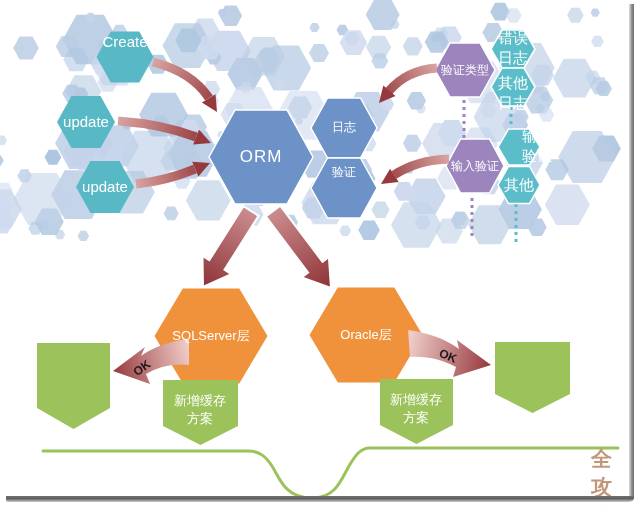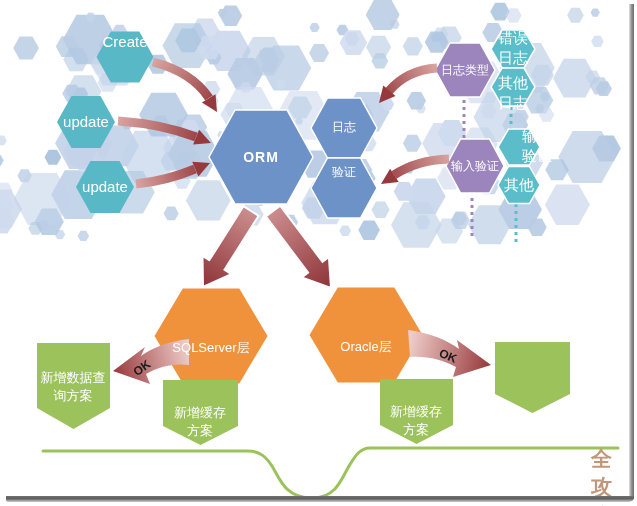--- a/index.html
+++ b/index.html
@@ -8,22 +8,22 @@
     font-family:"Liberation Sans","DejaVu Sans",sans-serif;
   }
   #diagram-svg{position:absolute;left:0;top:0;}
   .lbl{
     position:absolute;transform:translate(-50%,-50%);
     color:#ffffff;text-align:center;line-height:1.35;white-space:normal;
     pointer-events:none;
   }
   .s11{font-size:15px;}
   .s12{font-size:12px;}
-  .s13{font-size:13px;margin-top:12px;}
-  .orm-lbl{font-size:14px;letter-spacing:1px;font-weight:bold;}
+  .s13{font-size:13px;}
+  .orm-lbl{font-size:17px;letter-spacing:1px;}
   .ok-lbl{font-size:12px;font-weight:bold;color:#1b1b1b;}
   .ok-left{transform:translate(-50%,-50%) rotate(-36deg);}
   .ok-right{transform:translate(-50%,-50%) rotate(22deg);}
   .watermark{
     font-size:21px;font-weight:bold;color:#C29678;letter-spacing:1px;
     transform:translate(-50%,-50%);
   }
   .frame-right{
     position:absolute;left:629px;top:4px;width:5px;height:497px;
     background:linear-gradient(to right,#e3e3e3,#8d8d8d 55%,#6f6f6f);
@@ -329,29 +329,28 @@
 
     <path d="M 43,451 L 248,451 C 260,451 266,457 272,466 C 280,479 285,497 310,498 L 314,498 C 336,497 341,480 349,466 C 355,456 360,448 370,448 L 618,448" fill="none" stroke="#9CC25B" stroke-width="3" stroke-linecap="round"></path>
   </svg>
 
   <div class="lbl s11" style="left:125px;top:42px">Create</div>
   <div class="lbl s11" style="left:86px;top:122px">update</div>
   <div class="lbl s11" style="left:105px;top:187px">update</div>
   <div class="lbl orm-lbl" style="left:261px;top:157px">ORM</div>
   <div class="lbl s12" style="left:344px;top:127px">日志</div>
   <div class="lbl s12" style="left:344px;top:172px">验证</div>
-  <div class="lbl s12" style="left:465px;top:70px">日志类型</div>
+  <div class="lbl s12" style="left:465px;top:70px">验证类型</div>
   <div class="lbl s12" style="left:475px;top:166px">输入验证</div>
   <div class="lbl s11" style="left:513px;top:48px;width:35px">错误日志</div>
   <div class="lbl s11" style="left:513px;top:93px;width:35px">其他日志</div>
   <div class="lbl s11" style="left:537px;top:146px;width:35px">输入验证</div>
   <div class="lbl s11" style="left:519px;top:185px">其他</div>
   <div class="lbl s13" style="left:211px;top:336px">SQLServer层</div>
   <div class="lbl s13" style="left:366px;top:335px">Oracle层</div>
-  <div class="lbl s13" style="left:73px;top:375px;width:68px">新增数据查询方案</div>
   <div class="lbl s13" style="left:200px;top:410px;width:55px">新增缓存方案</div>
   <div class="lbl s13" style="left:416px;top:409px;width:55px">新增缓存方案</div>
   <div class="lbl ok-lbl ok-left" style="left:142px;top:368px">OK</div>
   <div class="lbl ok-lbl ok-right" style="left:448px;top:356px">OK</div>
   <div class="lbl watermark" style="left:602px;top:488px">全攻略</div>
 
   <div class="frame-right"></div>
   <div class="frame-bottom"></div>
 </div>
 

